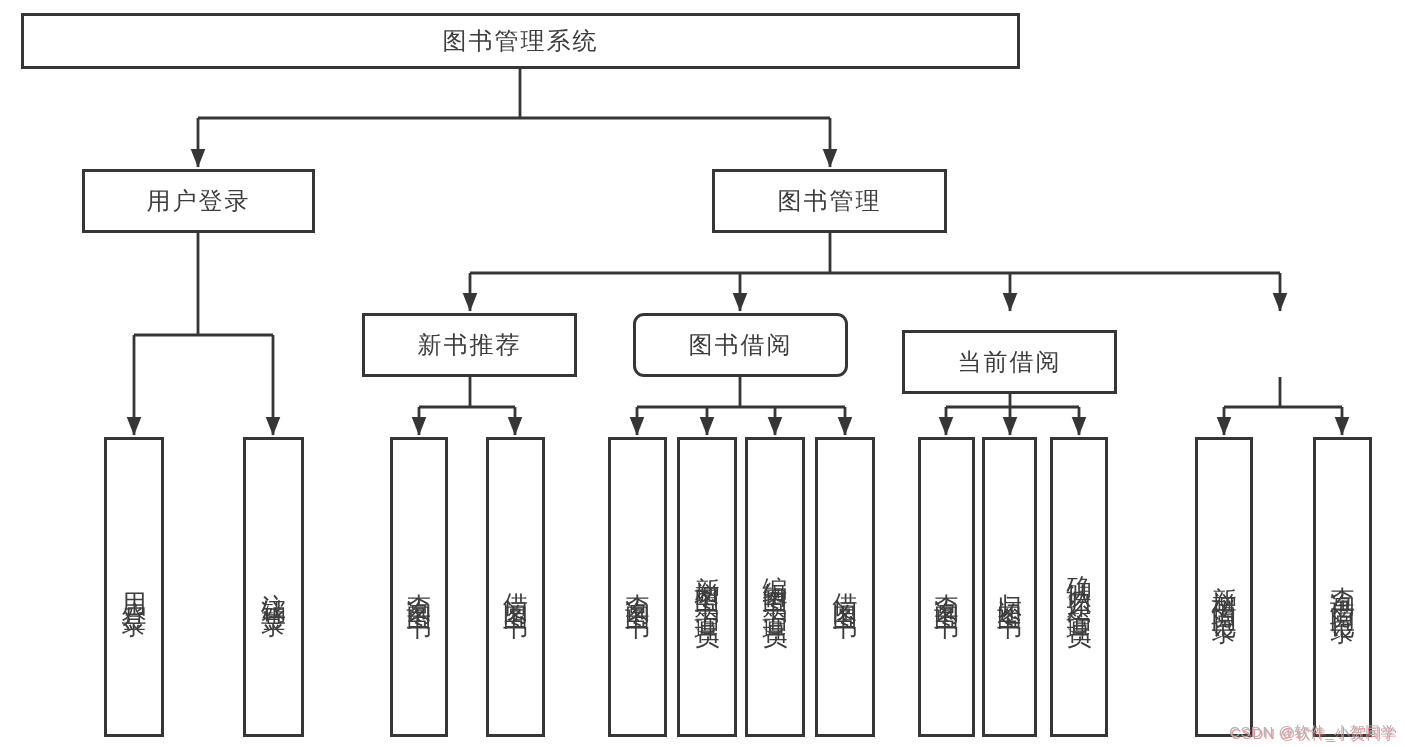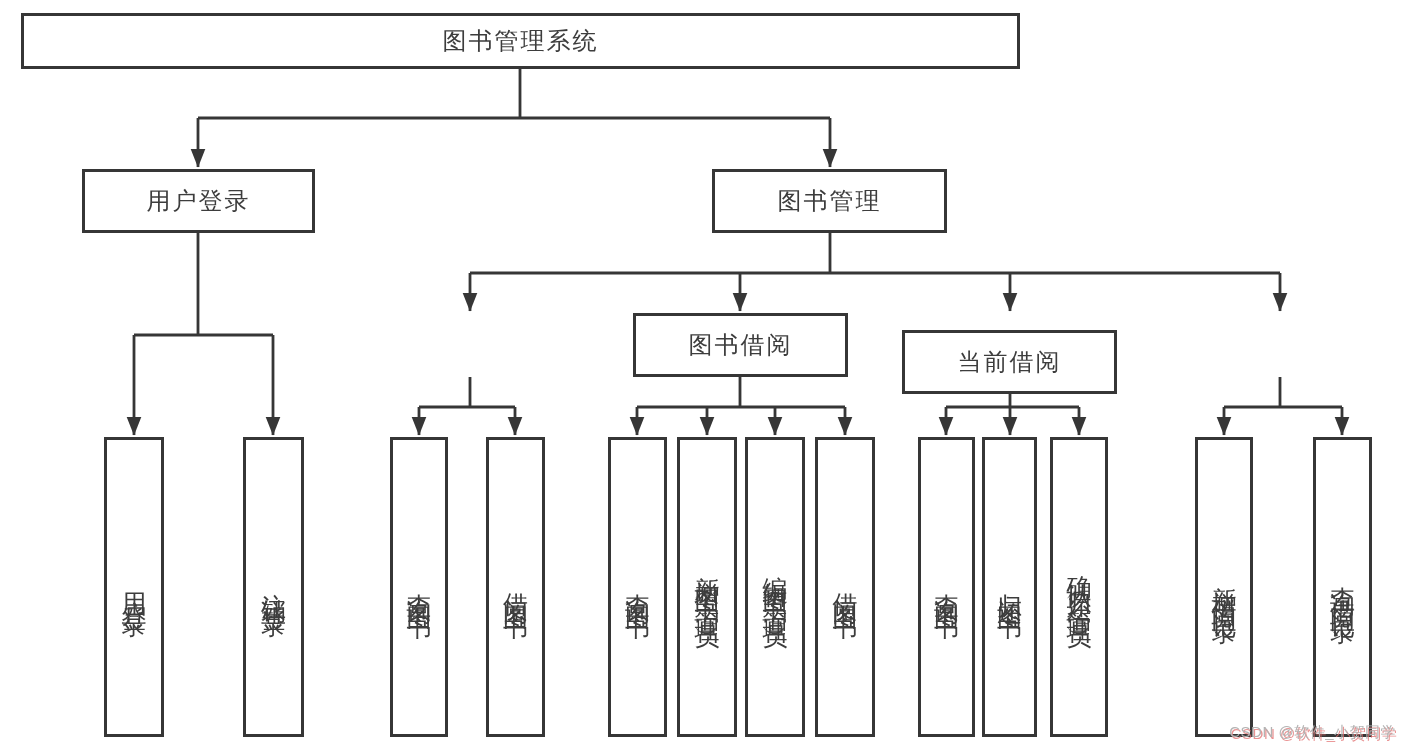--- a/index.html
+++ b/index.html
@@ -50,21 +50,21 @@
     text-orientation: mixed;
     font-size: 25px;
     letter-spacing: 7px;
     line-height: 1.15;
     white-space: nowrap;
   }
   .root-box   { left: 21px;  top: 13px;  width: 999px; height: 56px; align-items: center; }
   .n-login    { left: 82px;  top: 169px; width: 233px; height: 64px; }
   .n-mgmt     { left: 712px; top: 169px; width: 235px; height: 64px; align-items: center; }
   .n-newrec   { left: 362px; top: 313px; width: 215px; height: 64px; }
-  .n-borrow   { left: 633px; top: 313px; width: 215px; height: 64px; }
+  .n-borrow   { left: 633px; top: 313px; width: 215px; height: 64px; border-radius: 11px; }
   .n-current  { left: 902px; top: 330px; width: 215px; height: 64px; }
   .n-record   { left: 1173px;top: 313px; width: 214px; height: 64px; }
   .leaf { top: 437px; height: 300px; }
   .lf-0  { left: 104px;  width: 60px; }
   .lf-1  { left: 243px;  width: 61px; }
   .lf-2  { left: 390px;  width: 58px; }
   .lf-3  { left: 486px;  width: 59px; }
   .lf-4  { left: 608px;  width: 59px; }
   .lf-5  { left: 677px;  width: 60px; }
   .lf-6  { left: 745px;  width: 60px; }
@@ -132,20 +132,23 @@
     <span class="h-label">图书管理系统</span>
   </div>
 
   <div class="node n-login">
     <span class="h-label">用户登录</span>
   </div>
   <div class="node n-mgmt">
     <span class="h-label">图书管理</span>
   </div>
 
+  <div class="node n-newrec">
+    <span class="h-label">新书推荐</span>
+  </div>
   <div class="node n-borrow">
     <span class="h-label">图书借阅</span>
   </div>
   <div class="node n-current">
     <span class="h-label">当前借阅</span>
   </div>
 
   <div class="node leaf lf-0">
     <span class="v-label">用户登录</span>
   </div>

